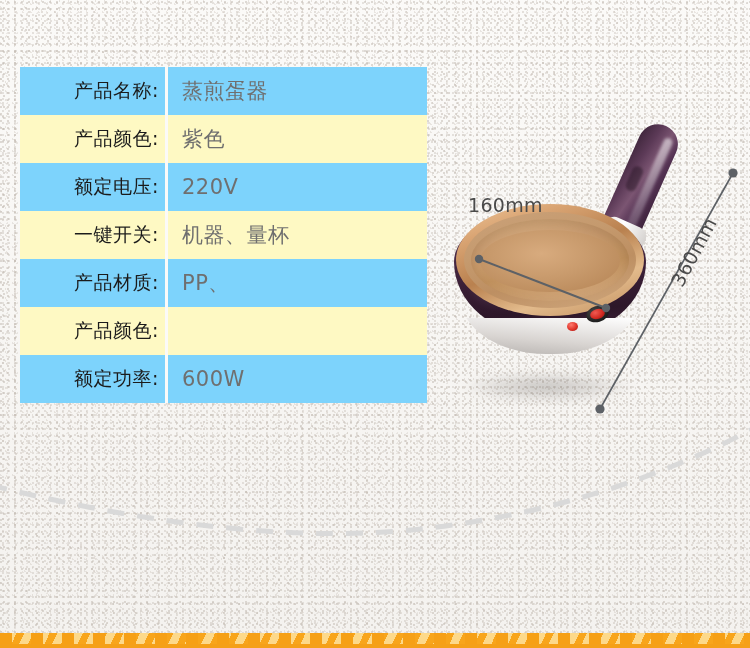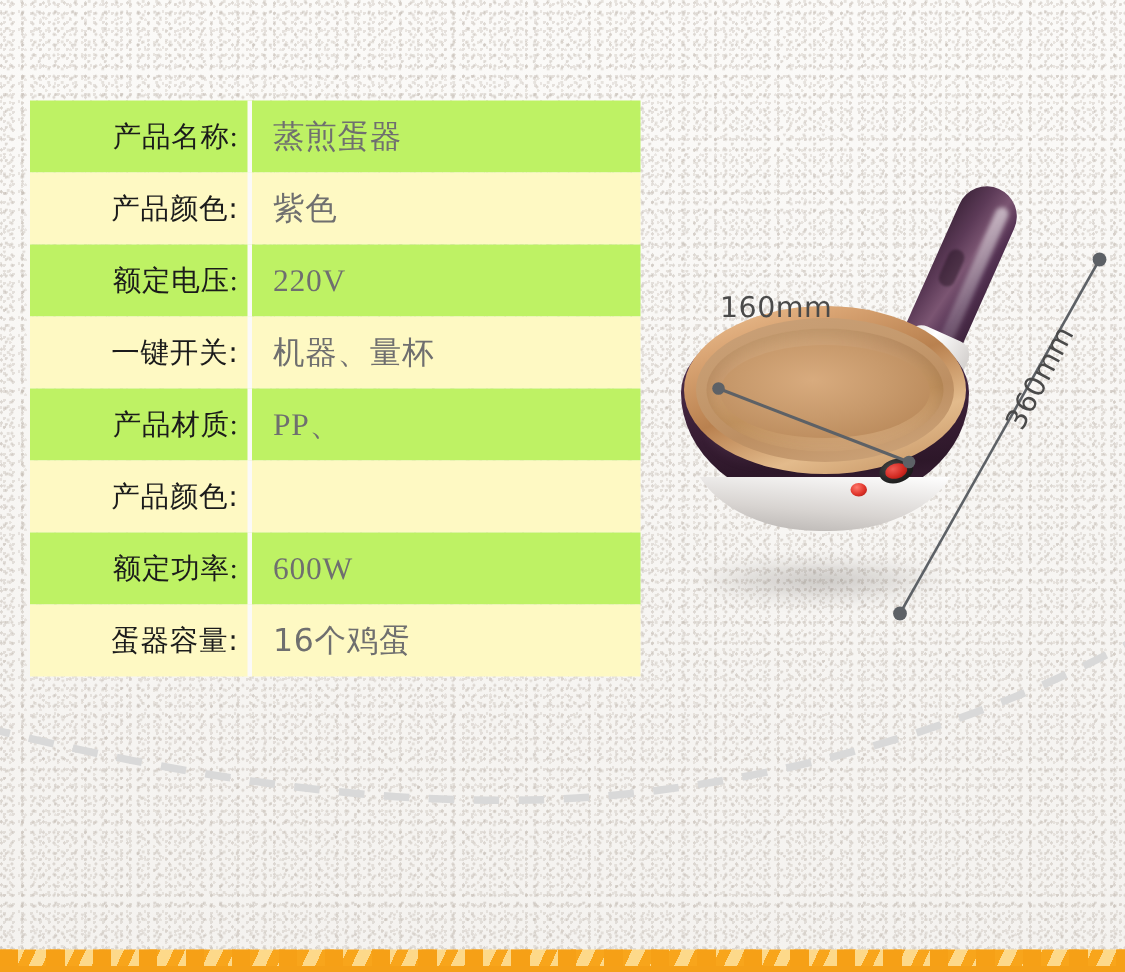--- a/index.html
+++ b/index.html
@@ -27,21 +27,21 @@
       linear-gradient(#fbfaf8,#f4f2ef);
     background-size:7px 7px, 9px 9px, 11px 11px, 8px 8px, 13px 13px, 10px 10px, 6px 6px, 12px 12px, 100% 100%;
   }
 
   
   #spec-table {
     position:absolute; left:20px; top:67px;
     width:407px;
   }
   .spec-row { display:flex; height:48px; }
-  .spec-row.odd  { background:#bef264;font-family:Liberation Serif, serif; }
+  .spec-row.odd  { background:#7dd3fc; }
   .spec-row.even { background:#fef9c3; }
   .spec-label {
     width:145px; flex:0 0 145px;
     display:flex; align-items:center; justify-content:flex-end;
     padding-right:6px;
     font-size:19px; color:#1b1b1b; letter-spacing:.5px;
   }
   .spec-gap { width:3px; flex:0 0 3px; background:#fbfaf8; }
   .spec-value {
     flex:1; display:flex; align-items:center;
@@ -148,21 +148,21 @@
     background:radial-gradient(ellipse at 38% 32%, #ff7a6e 0%, #e0342a 55%, #9c1510 100%);
   }
 
   
   #dim-layer { position:absolute; inset:0; pointer-events:none; }
 
   .dim-label {
     position:absolute;
     font-size:19px; color:#4a4a4a; letter-spacing:.3px; white-space:nowrap;
   }
-  #label-160 { left:480px; top:194px; }
+  #label-160 { left:468px; top:194px; }
   #label-360 {
     left:676px; top:274px;
     transform:rotate(-62deg); transform-origin:0 50%;
   }
 
   
   #dashed-arc { position:absolute; left:0; top:420px; width:750px; height:180px; }
 
   
   #bottom-strip {
@@ -224,25 +224,20 @@
     <div class="spec-label">产品颜色:</div>
     <div class="spec-gap"></div>
   </div>
 
   <div class="spec-row odd">
     <div class="spec-label">额定功率:</div>
     <div class="spec-gap"></div>
     <div class="spec-value">600W</div>
   </div>
 
-  <div class="spec-row even">
-    <div class="spec-label">蛋器容量:</div>
-    <div class="spec-gap"></div>
-    <div class="spec-value">16个鸡蛋</div>
-  </div>
 
 </div>
 
 <div id="product-area">
 
   <div id="pan-shadow"></div>
 
   <div id="pan-handle">
     <div class="grip"></div>
     <div class="grip-hl"></div>

